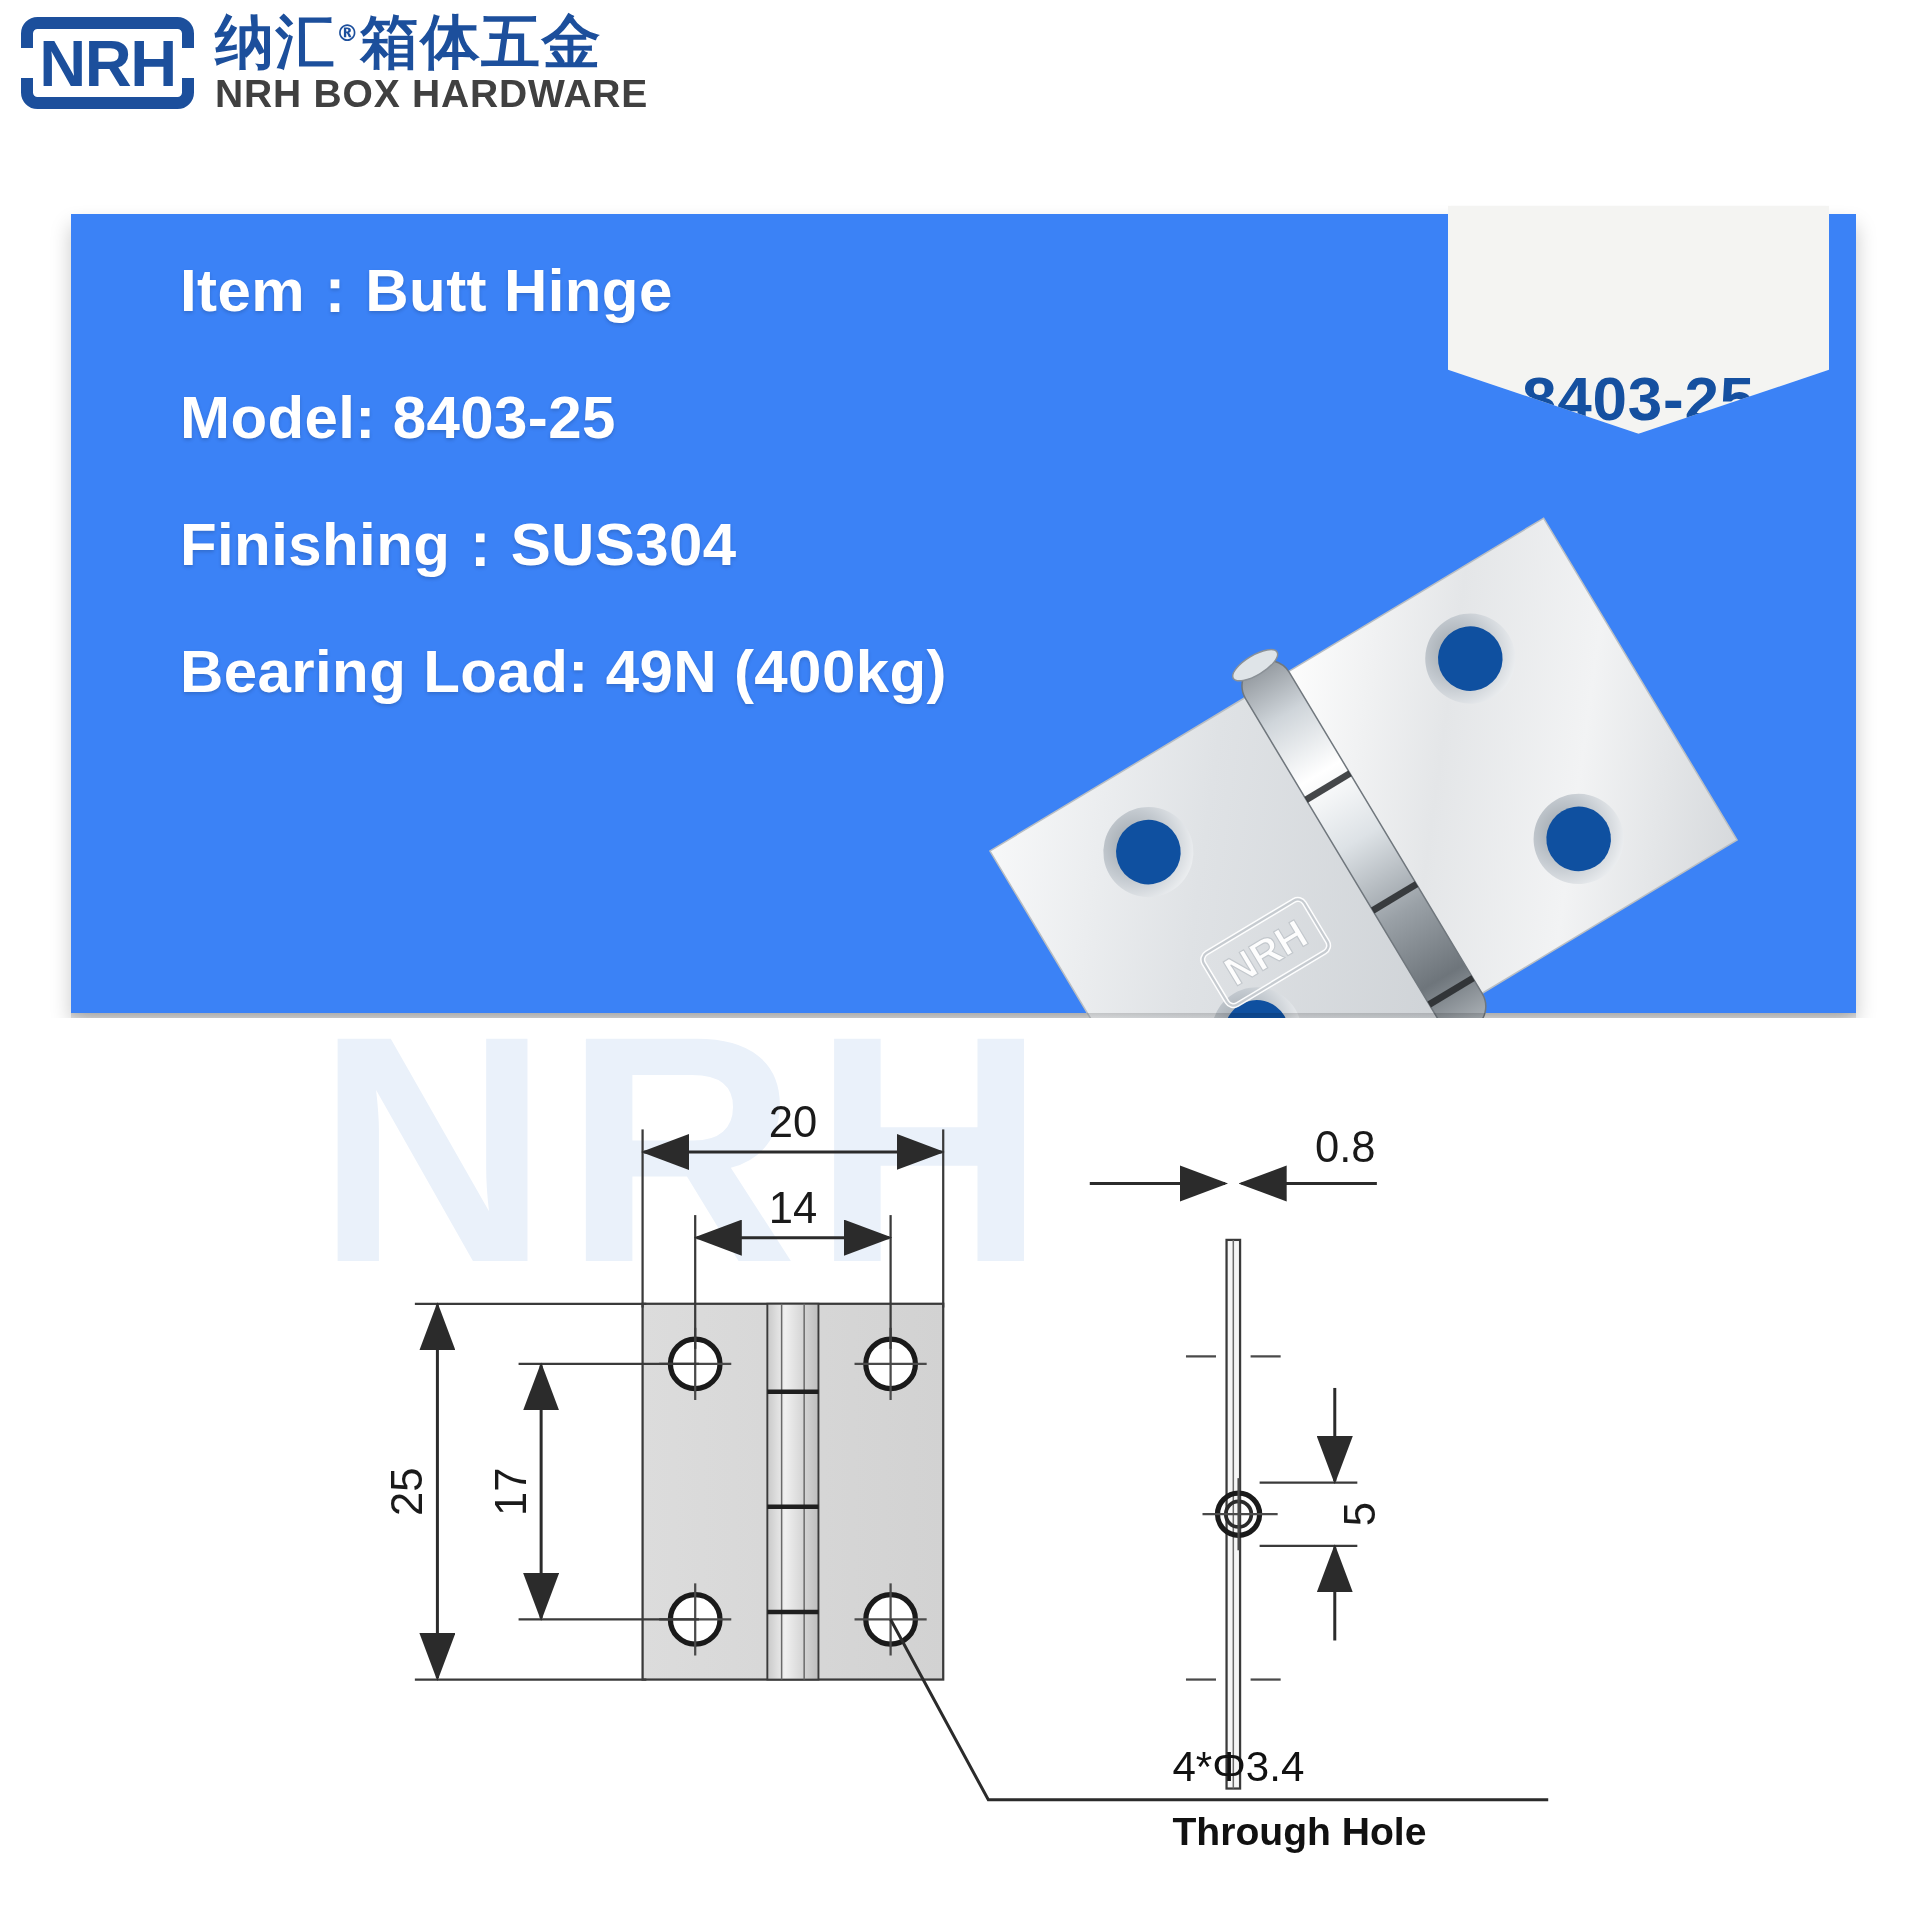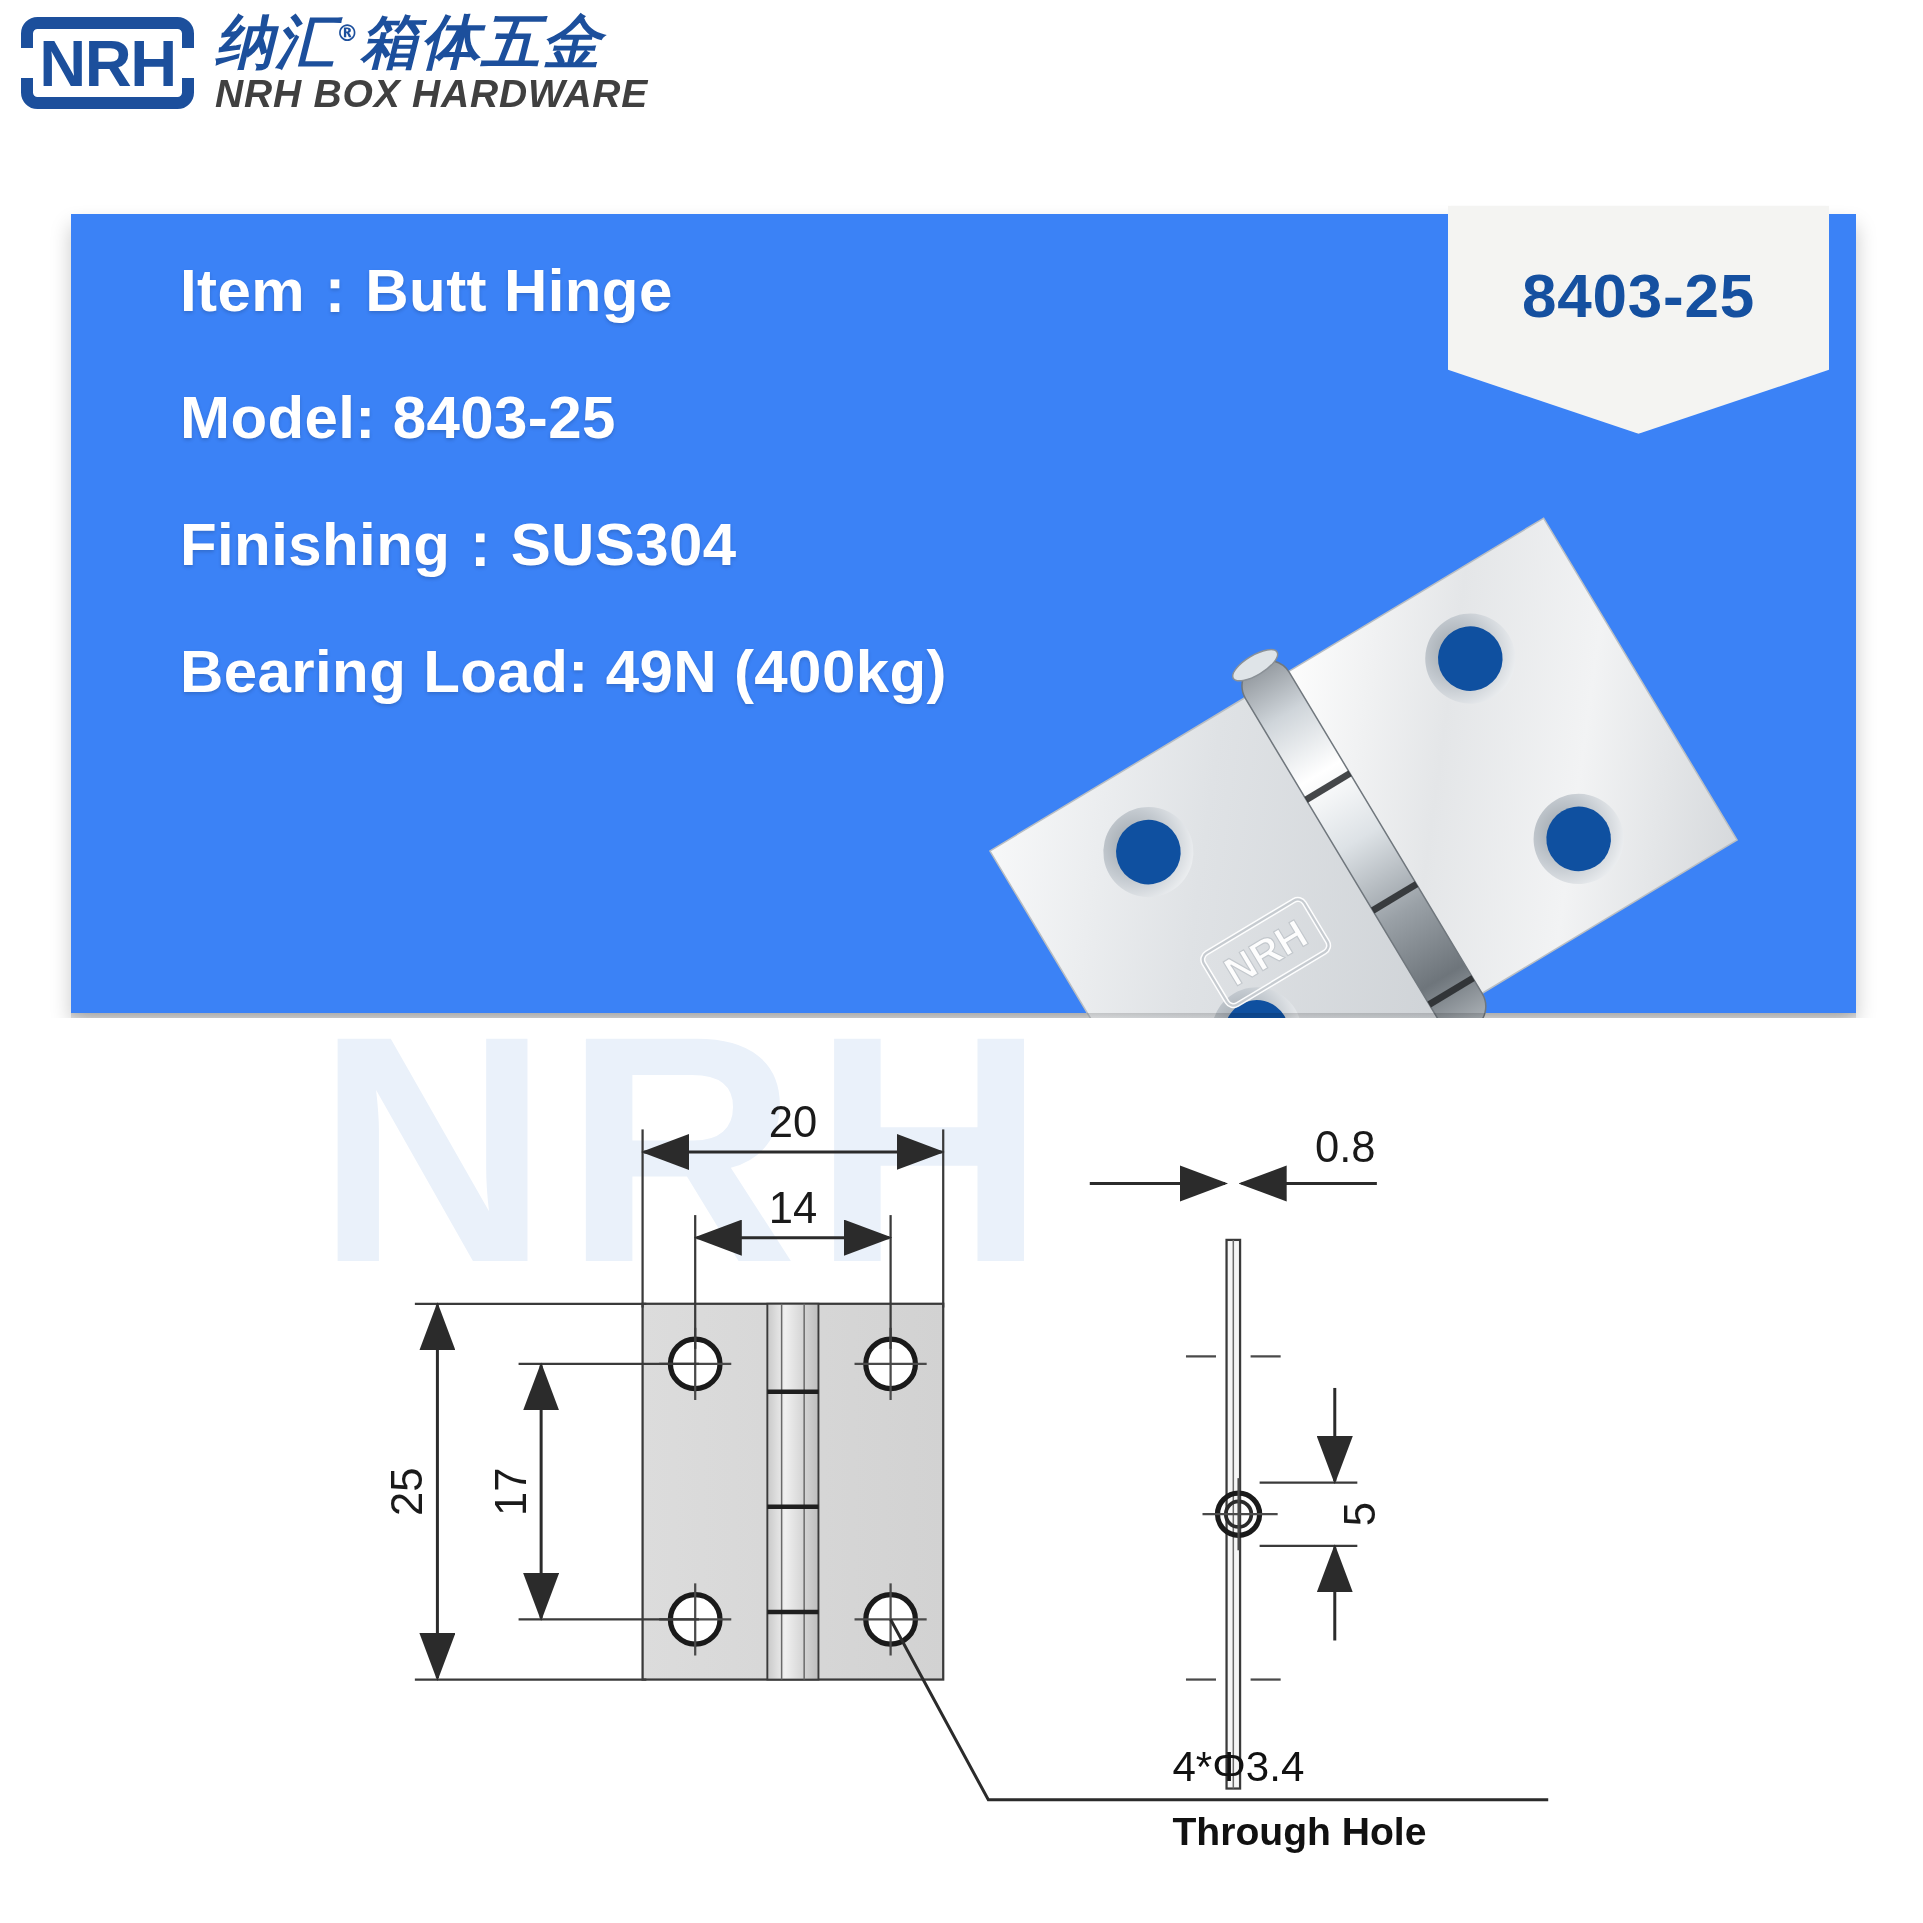--- a/index.html
+++ b/index.html
@@ -36,21 +36,21 @@
     font-family:"Liberation Sans","DejaVu Sans",sans-serif;
   }
   
   .logo-mark::before,.logo-mark::after{
     content:"";position:absolute;width:13.5px;height:30px;background:#ffffff;
     top:50%;transform:translateY(-50%);
   }
   .logo-mark::before{left:-12.8px;}
   .logo-mark::after{right:-12.8px;}
 
-  .logo-words{display:flex;flex-direction:column;justify-content:flex-start;font-style:italic;}
+  .logo-words{display:flex;flex-direction:column;justify-content:flex-start;}
   .logo-cn{
     font-size:59px;font-weight:bold;color:#1c4f9c;
     line-height:1.02;letter-spacing:1.5px;
     font-family:"DejaVu Sans","Liberation Sans",sans-serif;
     white-space:nowrap;
   }
   .logo-cn .reg{font-size:22.5px;vertical-align:super;}
   .logo-en{
     font-size:39px;font-weight:bold;color:#404040;
     letter-spacing:0.8px;line-height:1.05;margin-top:1.5px;
@@ -81,21 +81,21 @@
   .spec-line:last-child{margin-bottom:0;}
 
   
   .model-badge{
     position:absolute;
     left:1377px;top:-8.3px;
     width:381px;height:228px;
     background:#f4f4f2;
     clip-path:polygon(0 0,100% 0,100% 72%,50% 100%,0 72%);
     box-shadow:0 7.5px 16.5px rgba(0,0,0,.25);
-    display:flex;align-items:flex-start;justify-content:center;
+    display:flex;align-items:flex-end;justify-content:center;
   }
   .model-badge-text{
     color:#1550a0;font-size:62px;font-weight:bold;
     letter-spacing:0.8px;margin-top:54px;white-space:nowrap;
   }
 
   
   .photo{
     position:absolute;left:898px;top:301px;
     width:789px;height:661px;

